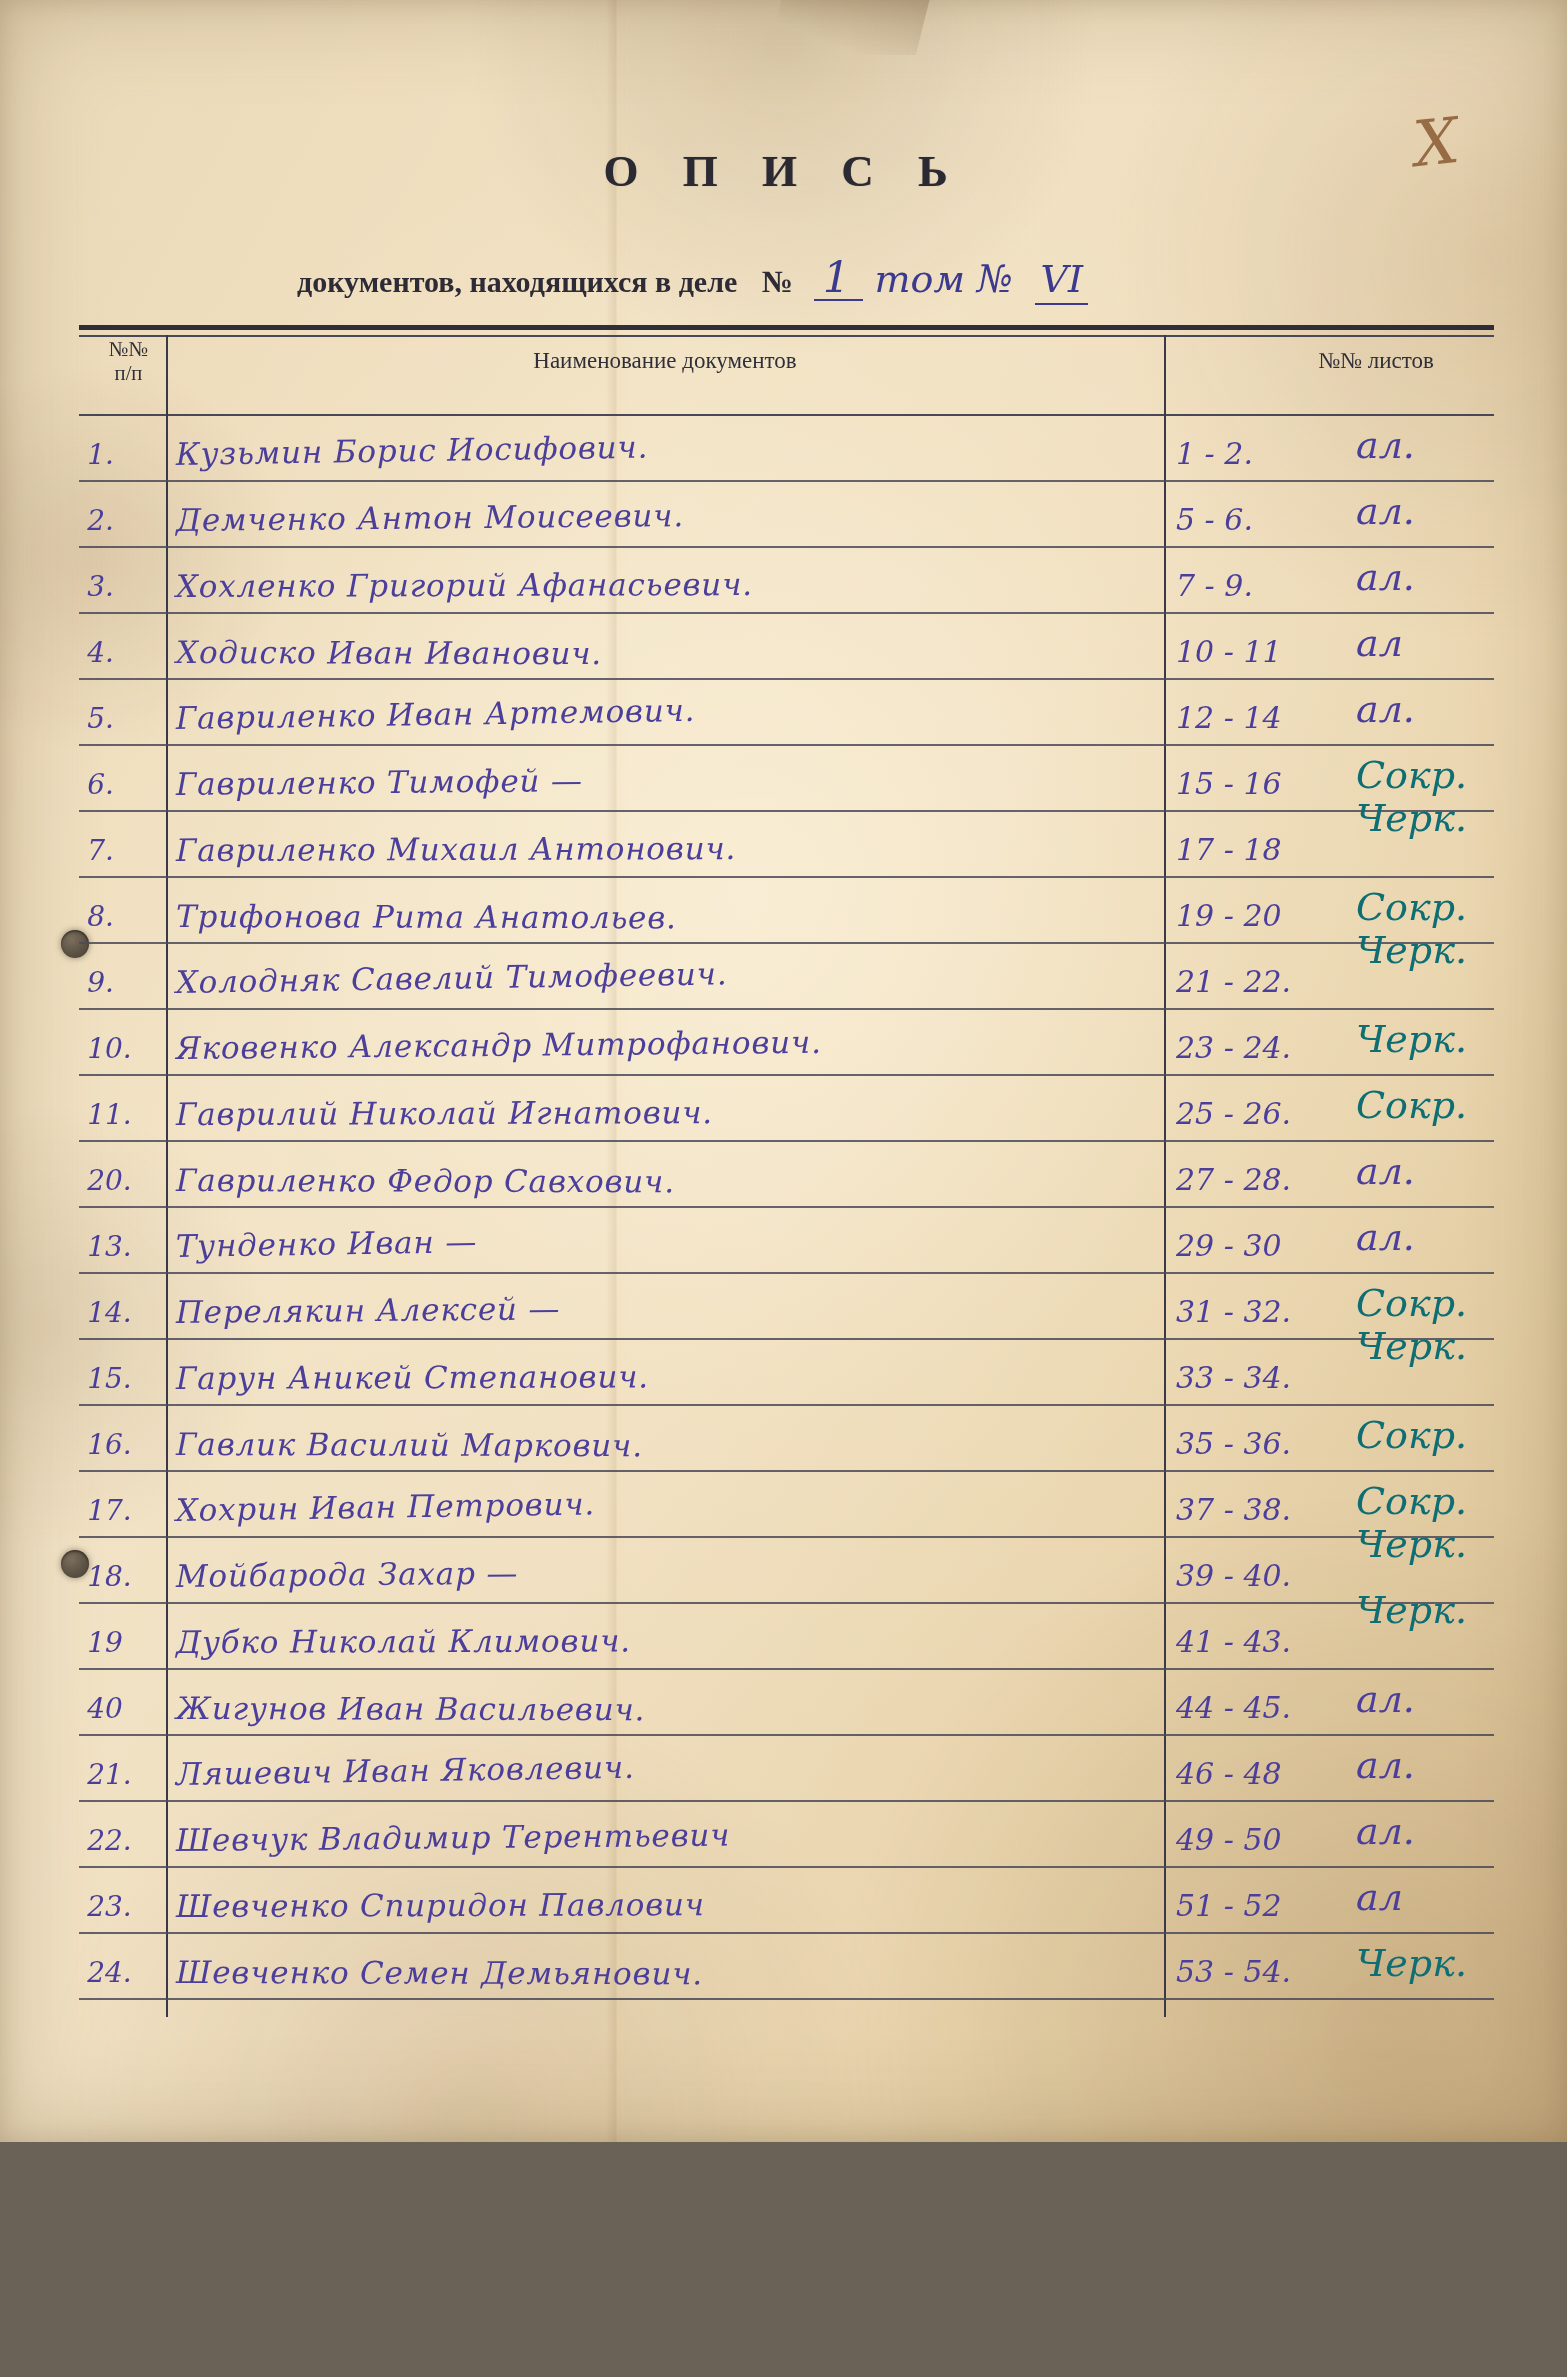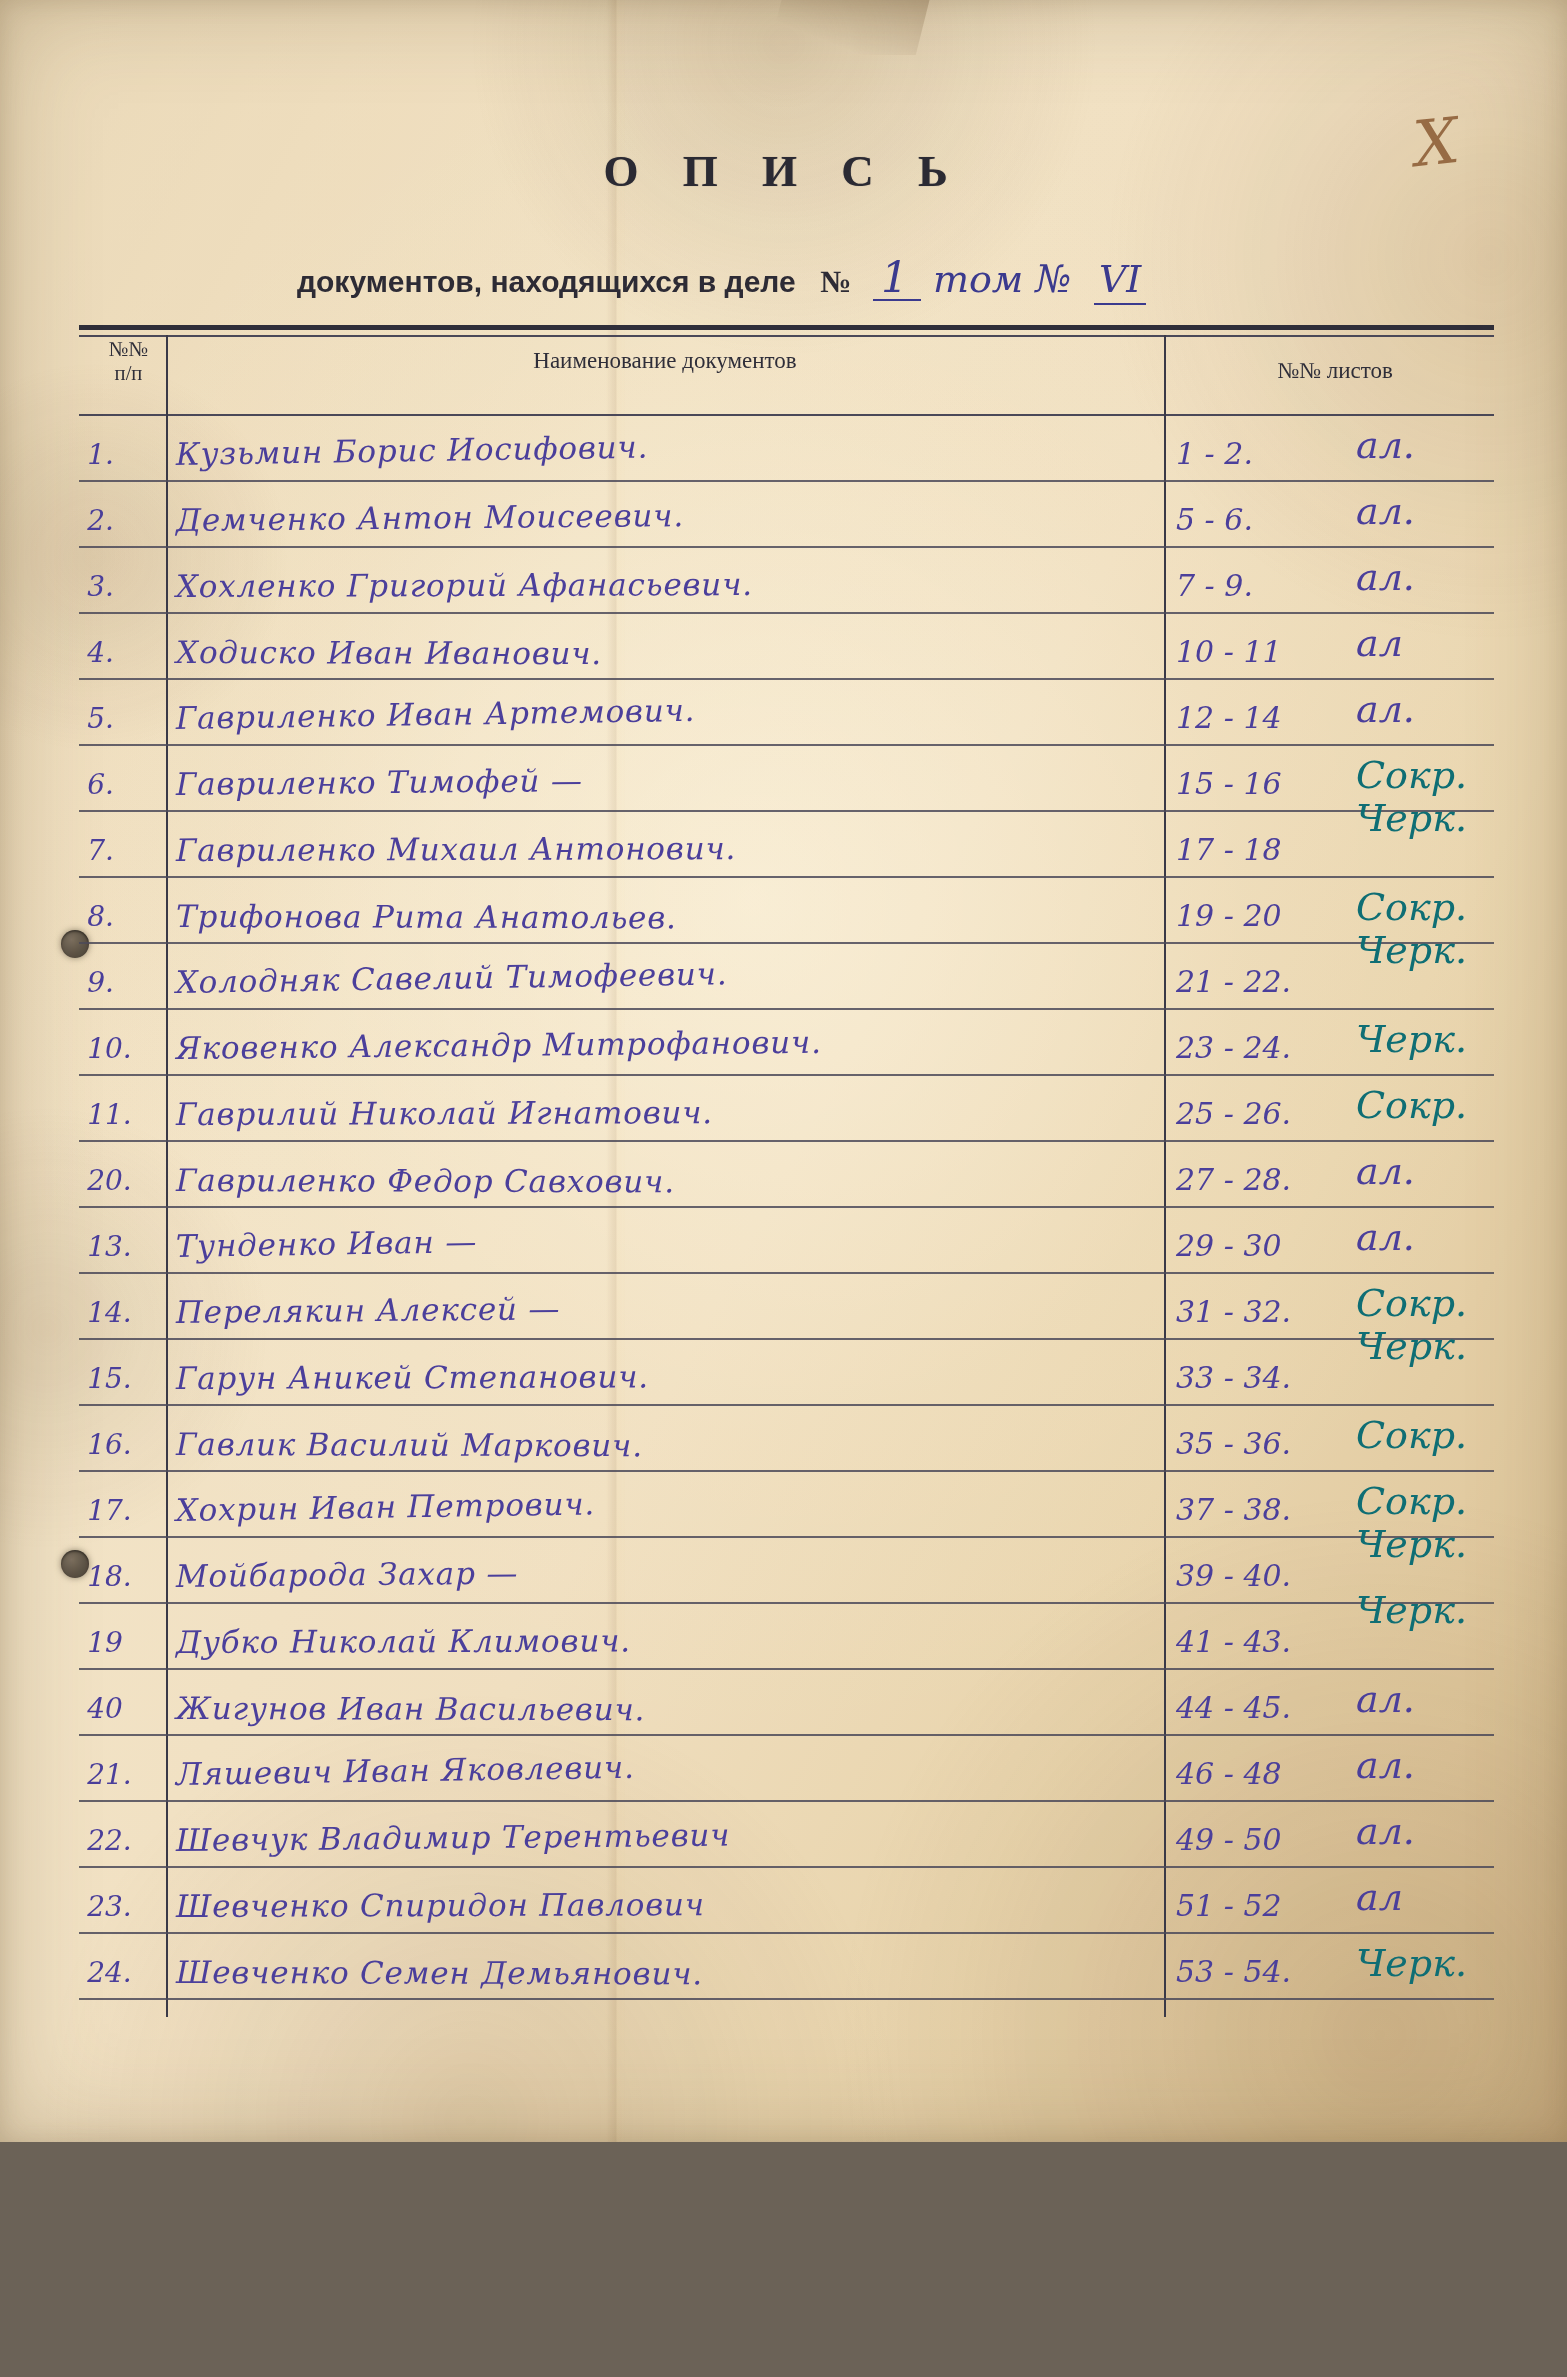--- a/index.html
+++ b/index.html
@@ -86,21 +86,21 @@
   }
   .subtitle-row {
     position: absolute;
     top: 257px;
     left: 297px;
     display: flex;
     align-items: baseline;
     gap: 11.5px;
   }
   .subtitle {
-    font-family: Liberation Sans, sans-serif;
+    font-family: Liberation Serif, serif;
     font-weight: 700;
     font-size: 30px;
     color: #2d2b35;
   }
   .no-sign {
     font-family: "Liberation Serif", serif;
     font-weight: 700;
     font-size: 31px;
     color: #2d2b35;
     margin-left: 13px;
@@ -169,26 +169,25 @@
     width: 76px;
   }
   .head-name {
     left: 91px;
     top: 23px;
     width: 990px;
     text-align: center;
     font-size: 23px;
   }
   .head-sheets {
-    left: 1097px;
+    left: 1138px;
     top: 23px;
     width: 318px;
     text-align: center;
     font-size: 23px;
-    margin-top: 10px;
   }
 
   .vline {
     position: absolute;
     width: 1.6px;
     background: #3a3947;
   }
 
   .rows {
     position: absolute;

